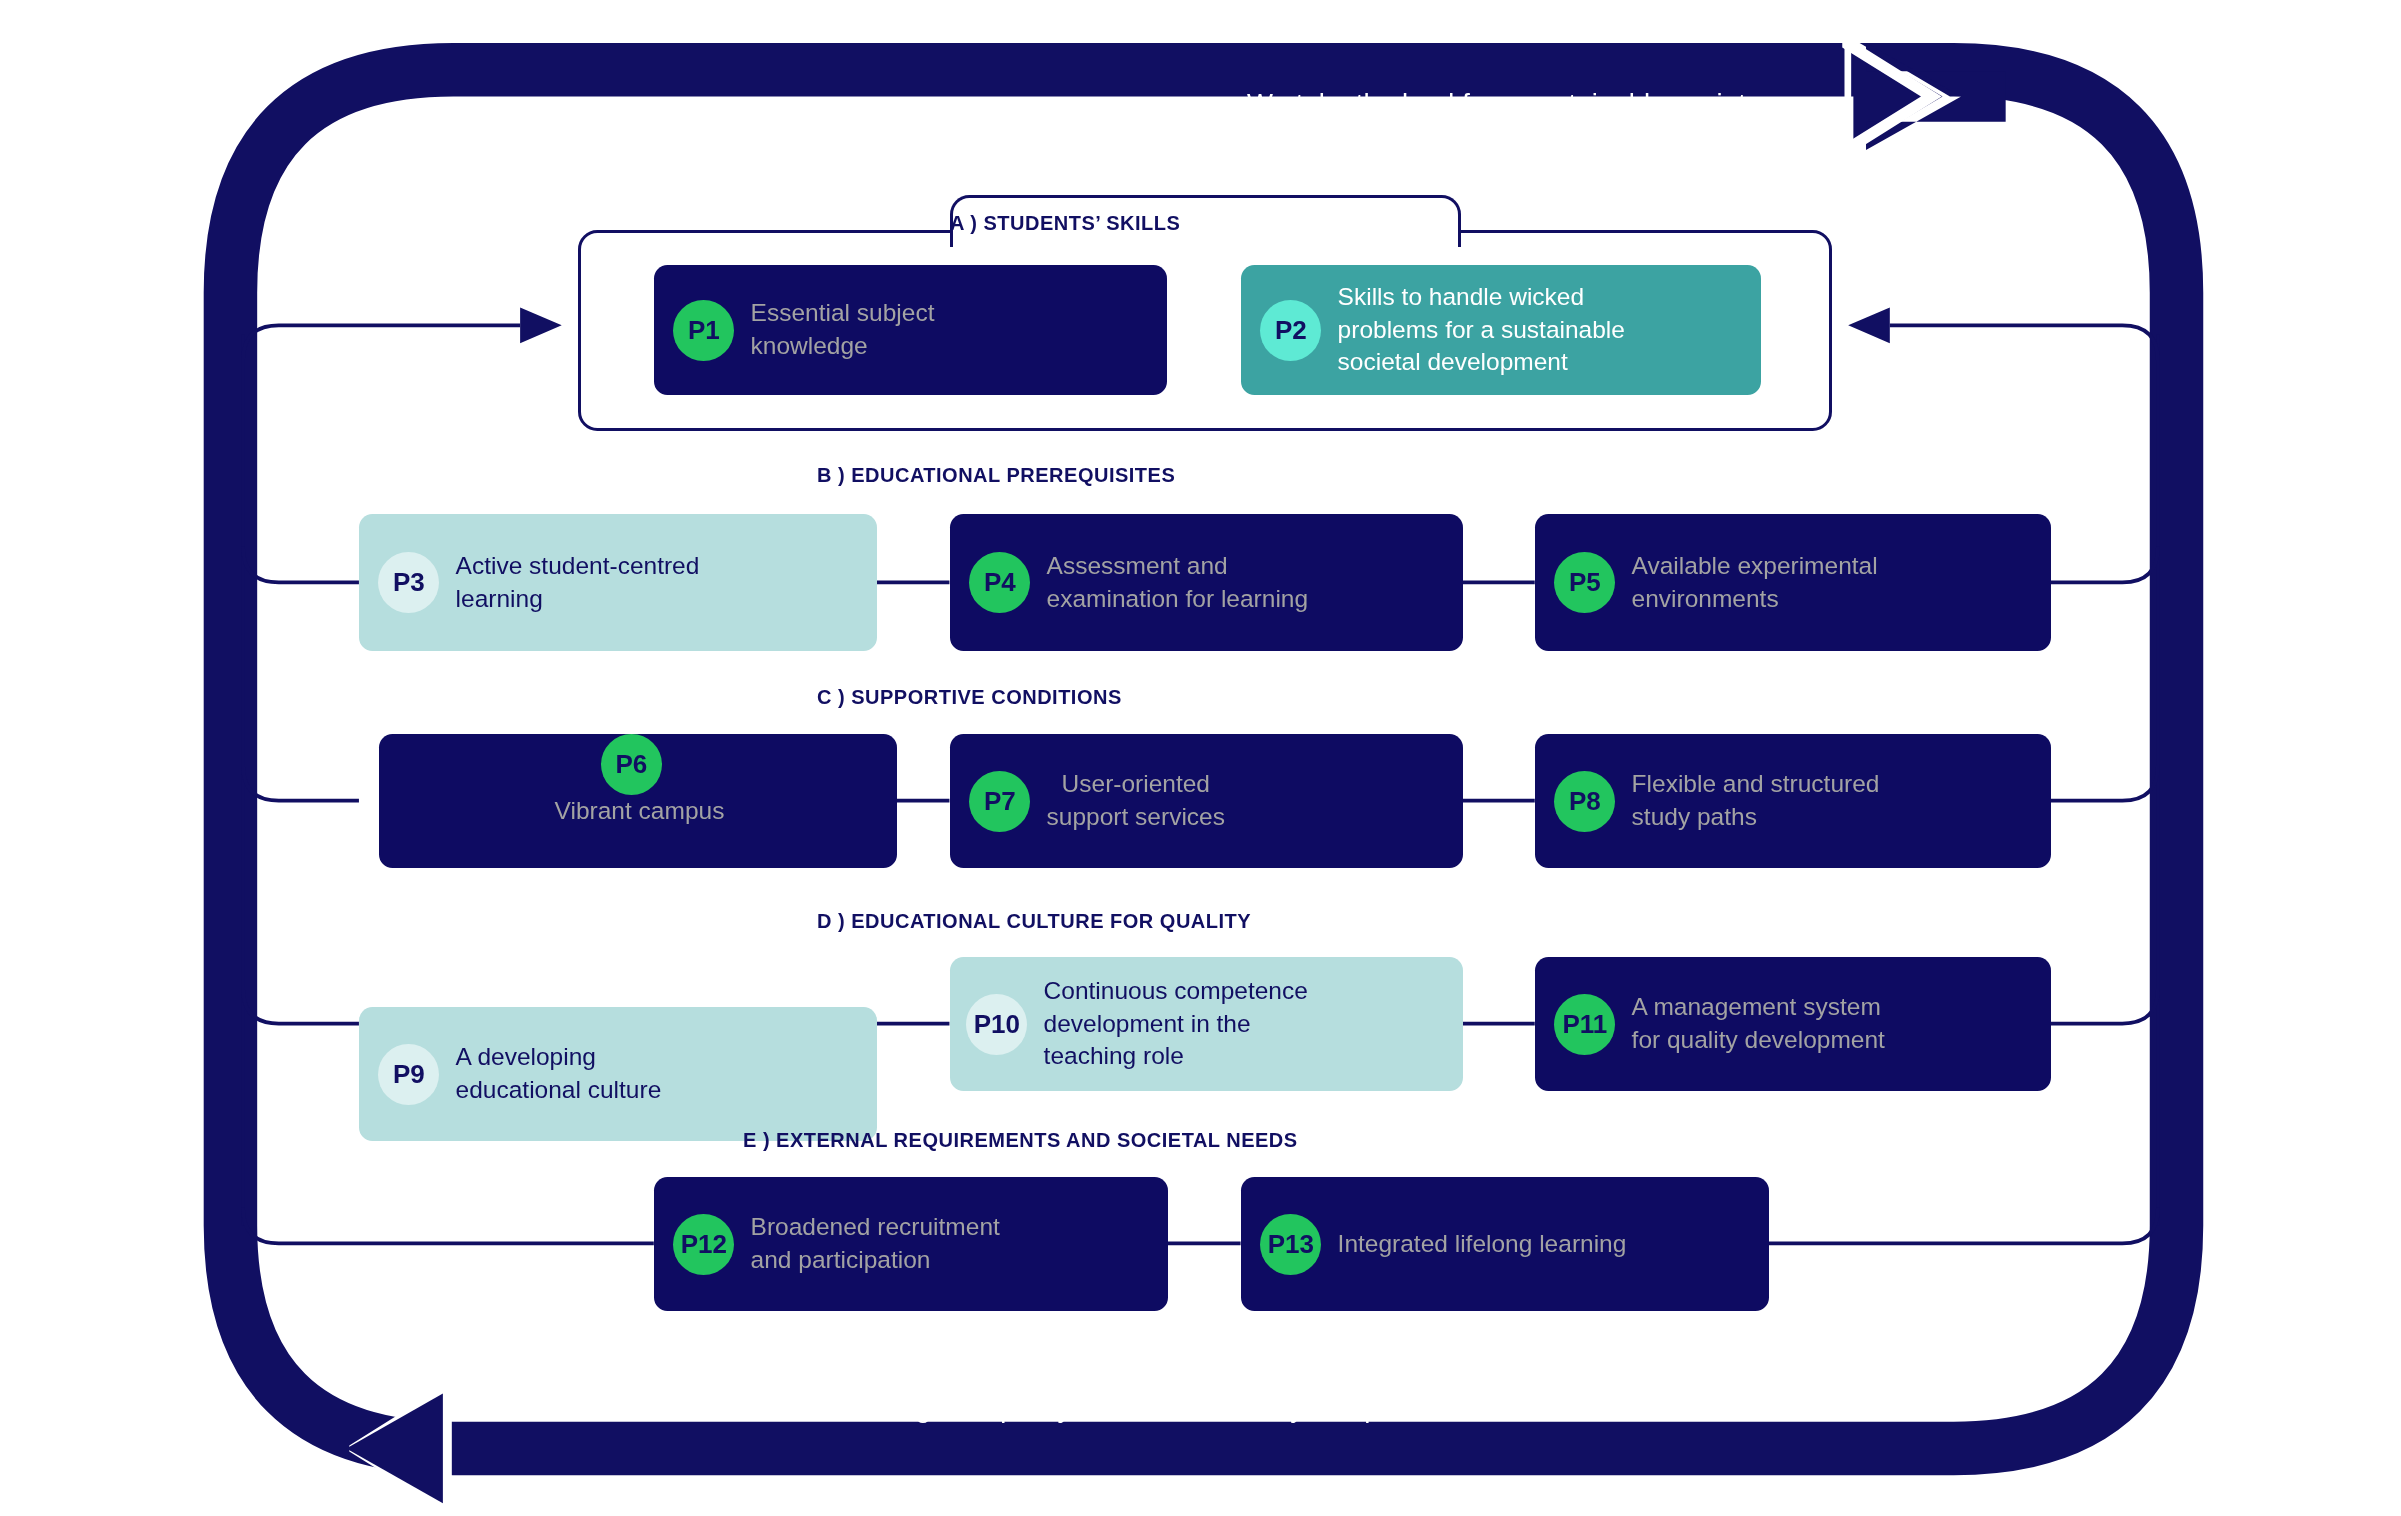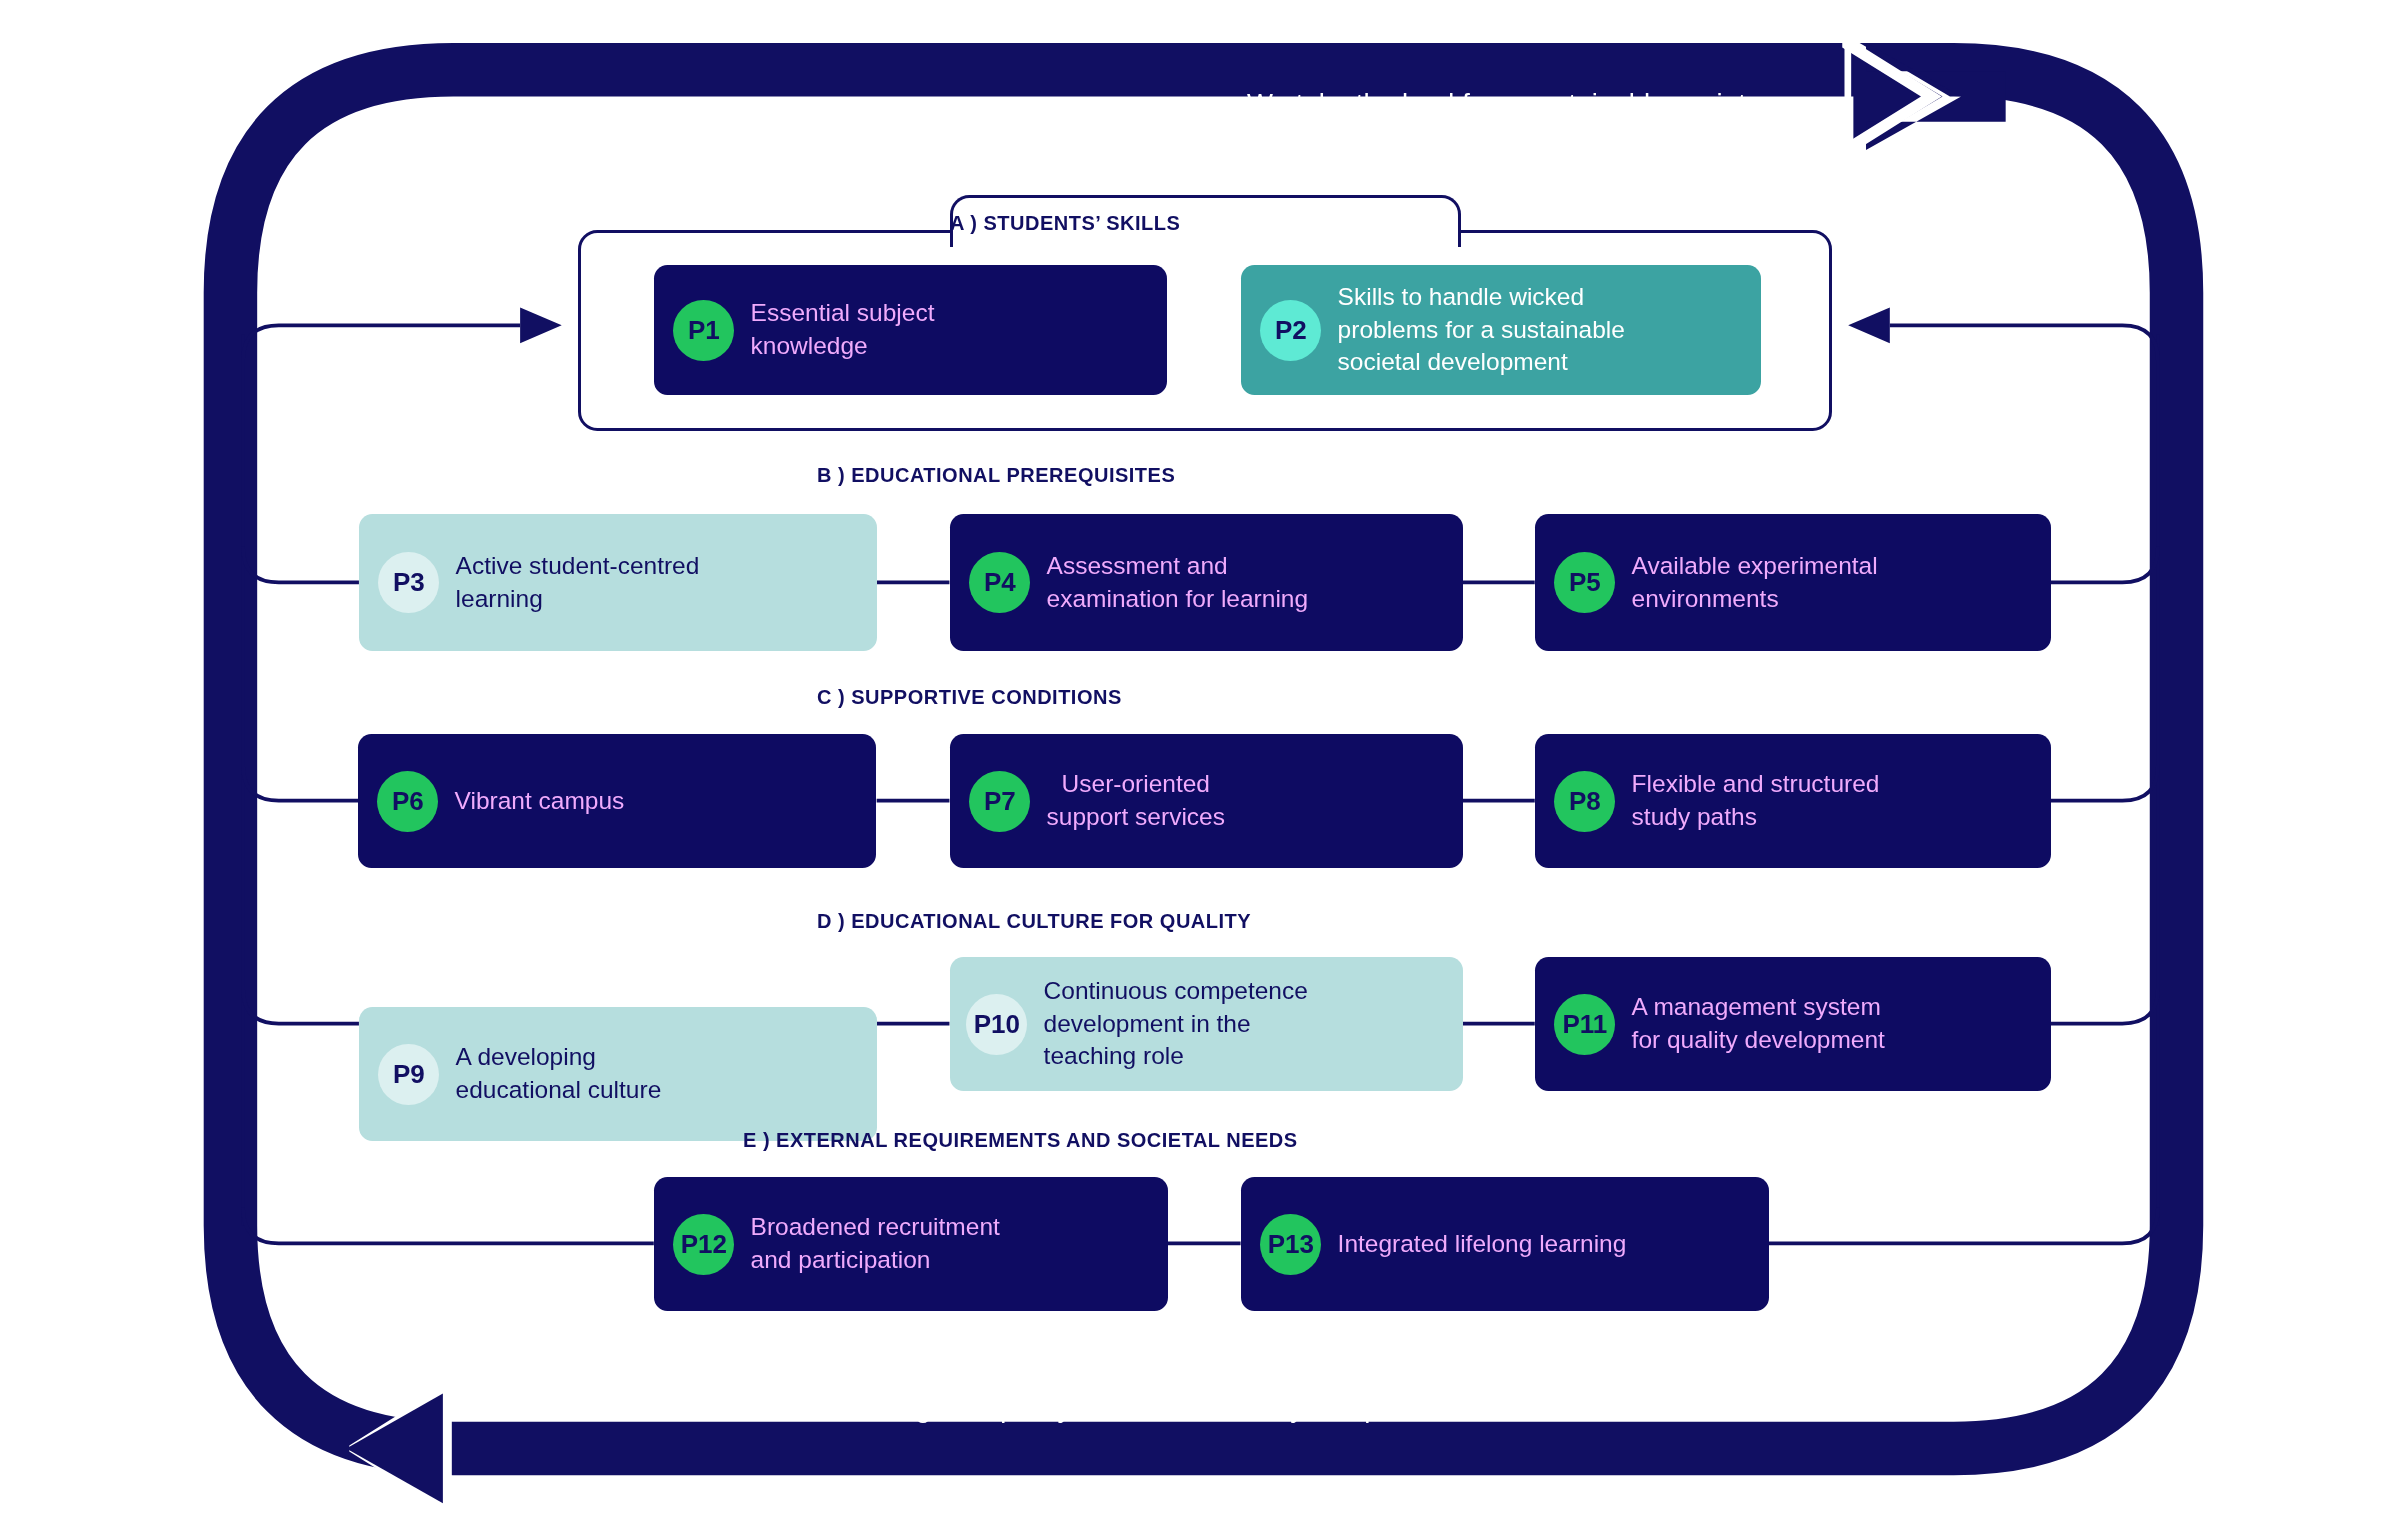--- a/index.html
+++ b/index.html
@@ -46,21 +46,21 @@
   }
   .card .pill{
     flex:0 0 auto;border-radius:50%;display:flex;align-items:center;
     justify-content:center;font-size:26px;font-weight:700;color:#110F62;
   }
   .card .ctext{
     font-size:24.5px;line-height:1.33;font-weight:400;white-space:pre-line;
   }
   .card.navy{background:#0E0B62;}
   .card.navy .pill{background:#22c55e;}
-  .card.navy .ctext{color:#f0abfc;}
+  .card.navy .ctext{color:#a3a3a3;}
   .card.teal{background:#3CA3A2;}
   .card.teal .pill{background:#5eead4;}
   .card.teal .ctext{color:#ffffff;}
   .card.pale{background:#B6DEDE;}
   .card.pale .pill{background:#DCF0F0;}
   .card.pale .ctext{color:#110F62;}
 </style>
 </head>
 <body>
 
@@ -153,21 +153,21 @@
     <span class="ctext">Assessment and
 examination for learning</span>
   </div>
 
   <div class="card navy" style="left:1535px;top:514px;width:516px;height:137px;padding:0 16.3px 0 19.3px;">
     <span class="pill" style="width:61px;height:61px;margin-right:16.3px;">P5</span>
     <span class="ctext">Available experimental
 environments</span>
   </div>
 
-  <div class="card navy" style="left:358px;top:734px;width:518px;height:134px;padding:0 16.3px 0 19.3px;">
+  <div class="card navy" style="left:379px;top:734px;width:518px;height:134px;padding:0 16.3px 0 19.3px;flex-direction:column;">
     <span class="pill" style="width:61px;height:61px;margin-right:16.3px;">P6</span>
     <span class="ctext">Vibrant campus</span>
   </div>
 
   <div class="card navy" style="left:950px;top:734px;width:513px;height:134px;padding:0 16.3px 0 19.3px;text-align:center;">
     <span class="pill" style="width:61px;height:61px;margin-right:16.3px;">P7</span>
     <span class="ctext">User-oriented
 support services</span>
   </div>
 

